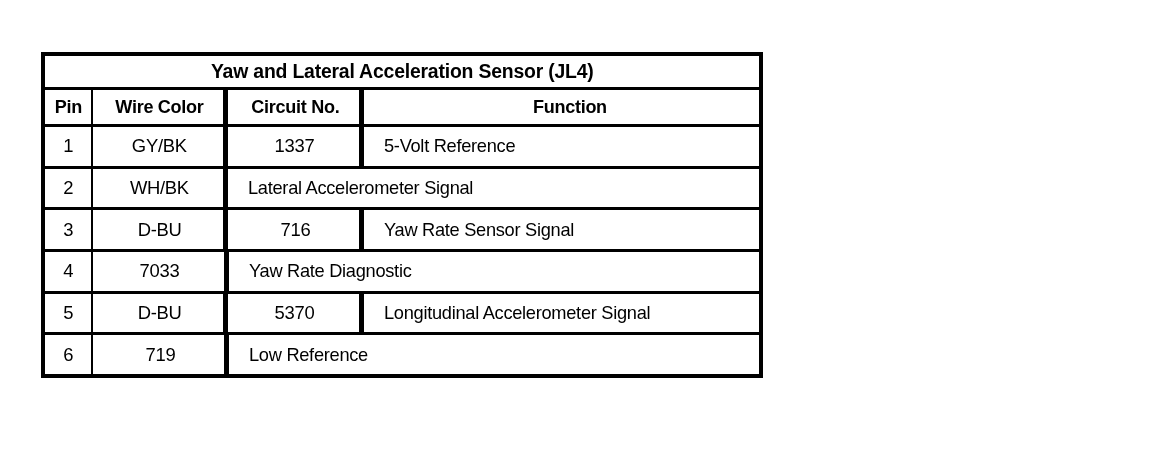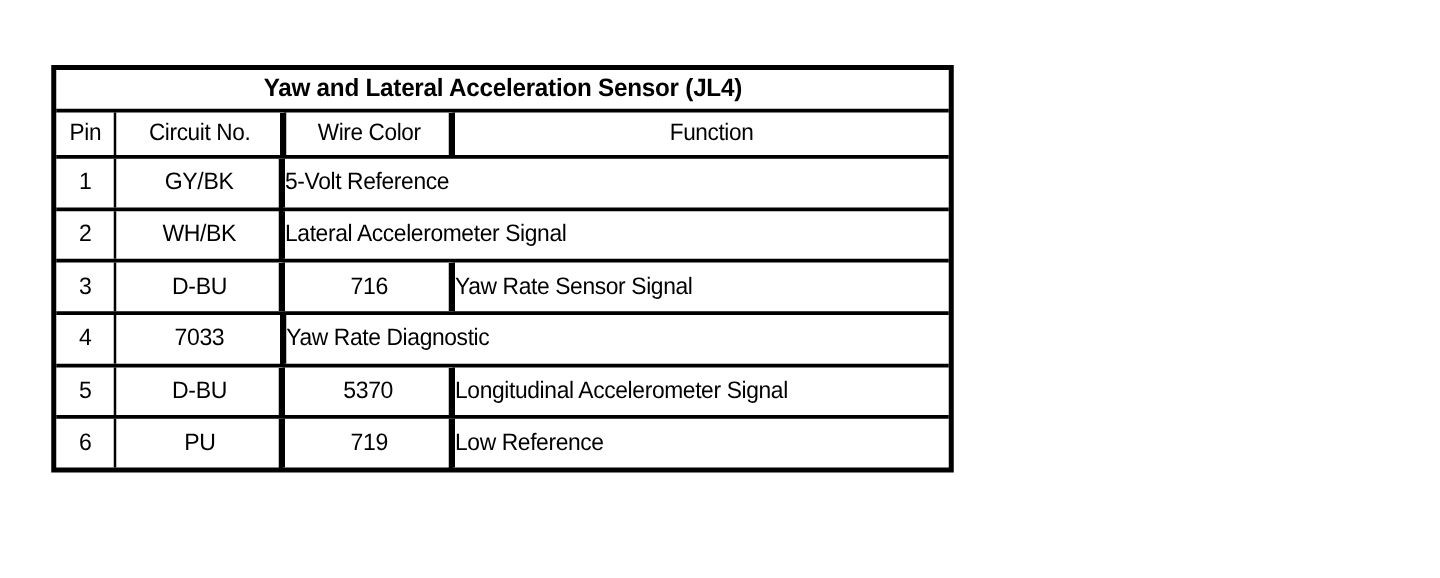--- a/index.html
+++ b/index.html
@@ -88,26 +88,26 @@
   }
   .col-circuit {
     flex: 0 0 136px;
     justify-content: center;
     border-right: 2px solid #000000;
     box-shadow: inset -5px 0 0 -2px #000000;
   }
   .col-function {
     flex: 1 1 auto;
     justify-content: flex-start;
-    padding-left: 0;
+    padding-left: 20px;
   }
 
   .header-row .cell {
     font-size: 19px;
-    font-weight: normal;
+    font-weight: bold;
     letter-spacing: -0.3px;
     transform-origin: center;
   }
   .header-row .col-function { justify-content: center; padding-left: 16px; }
 
   .data-row .cell {
     font-size: 19px;
     font-weight: normal;
     letter-spacing: -0.3px;
   }
@@ -134,38 +134,41 @@
   <div class="table-inner">
 
     <div class="title-row">
       <span class="title-text">Yaw and Lateral Acceleration Sensor (JL4)</span>
     </div>
 
     <div class="header-row">
       <div class="cell col-pin">
         <span class="hdr-text">Pin</span>
       </div>
+      <div class="cell col-wire">
+        <span class="hdr-text">Wire Color</span>
+      </div>
       <div class="cell col-circuit">
         <span class="hdr-text">Circuit No.</span>
       </div>
-      <div class="cell col-wire">
-        <span class="hdr-text">Wire Color</span>
-      </div>
       <div class="cell col-function">
         <span class="hdr-text">Function</span>
       </div>
     </div>
 
     <div class="data-row">
       <div class="cell col-pin">
           <span class="pin-text">1</span>
         </div>
       <div class="cell col-wire">
           <span class="wire-text">GY/BK</span>
         </div>
+      <div class="cell col-circuit">
+          <span class="circ-text">1337</span>
+        </div>
       <div class="cell col-function">
           <span class="fn-text">5-Volt Reference</span>
         </div>
     </div>
 
     <div class="data-row">
       <div class="cell col-pin">
           <span class="pin-text">2</span>
         </div>
       <div class="cell col-wire">
@@ -214,23 +217,20 @@
           <span class="circ-text">5370</span>
         </div>
       <div class="cell col-function">
           <span class="fn-text">Longitudinal Accelerometer Signal</span>
         </div>
     </div>
 
     <div class="data-row last">
       <div class="cell col-pin">
           <span class="pin-text">6</span>
-        </div>
-      <div class="cell col-wire">
-          <span class="wire-text">PU</span>
         </div>
       <div class="cell col-circuit">
           <span class="circ-text">719</span>
         </div>
       <div class="cell col-function">
           <span class="fn-text">Low Reference</span>
         </div>
     </div>
 
   </div>

